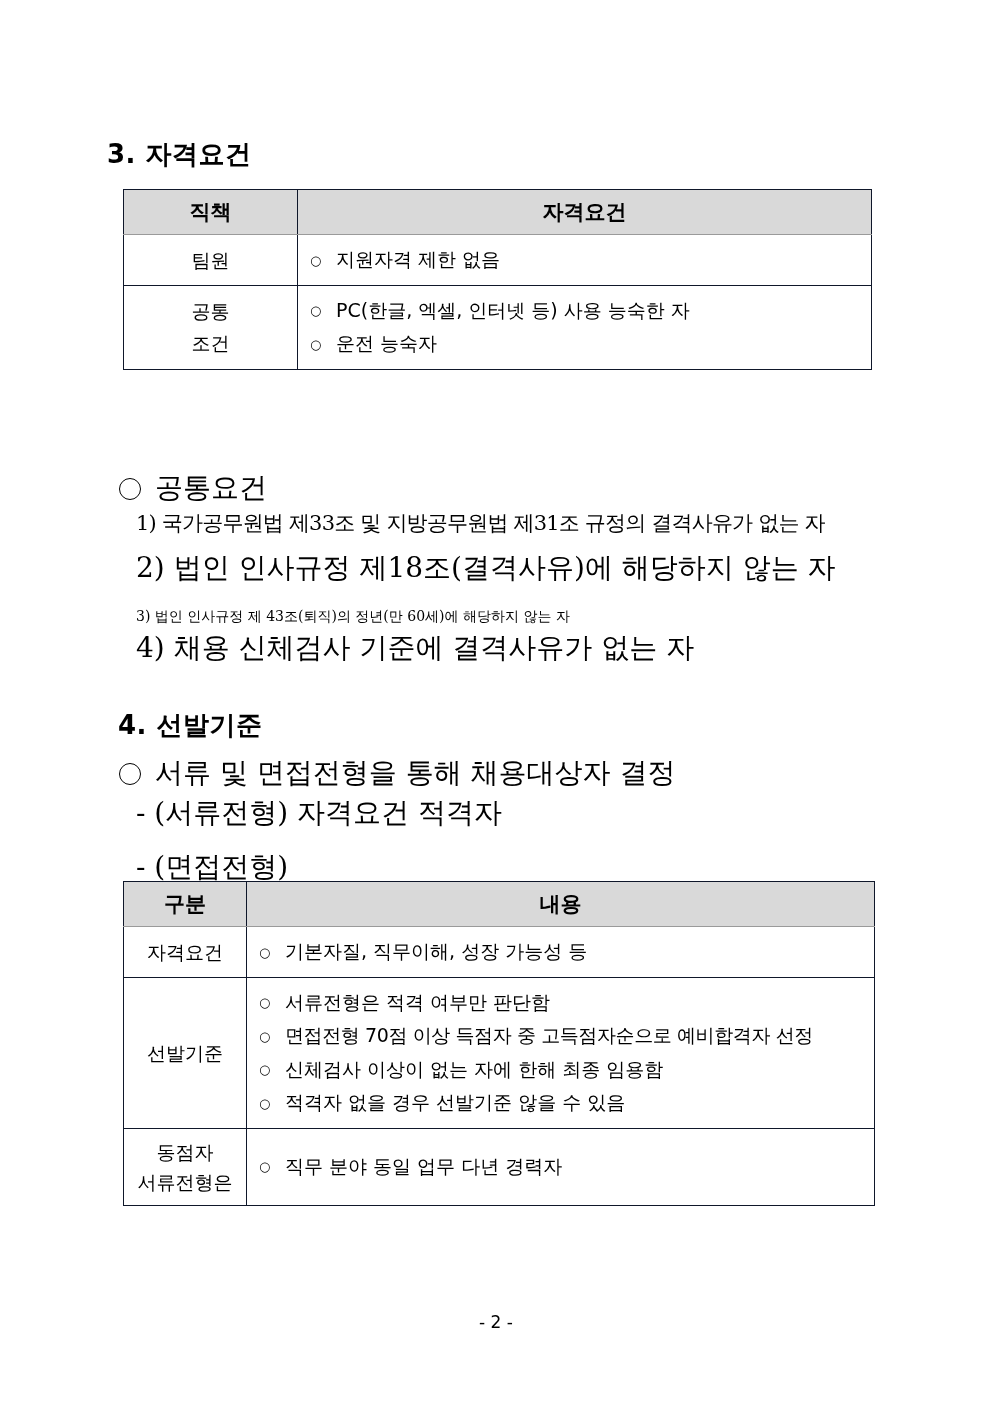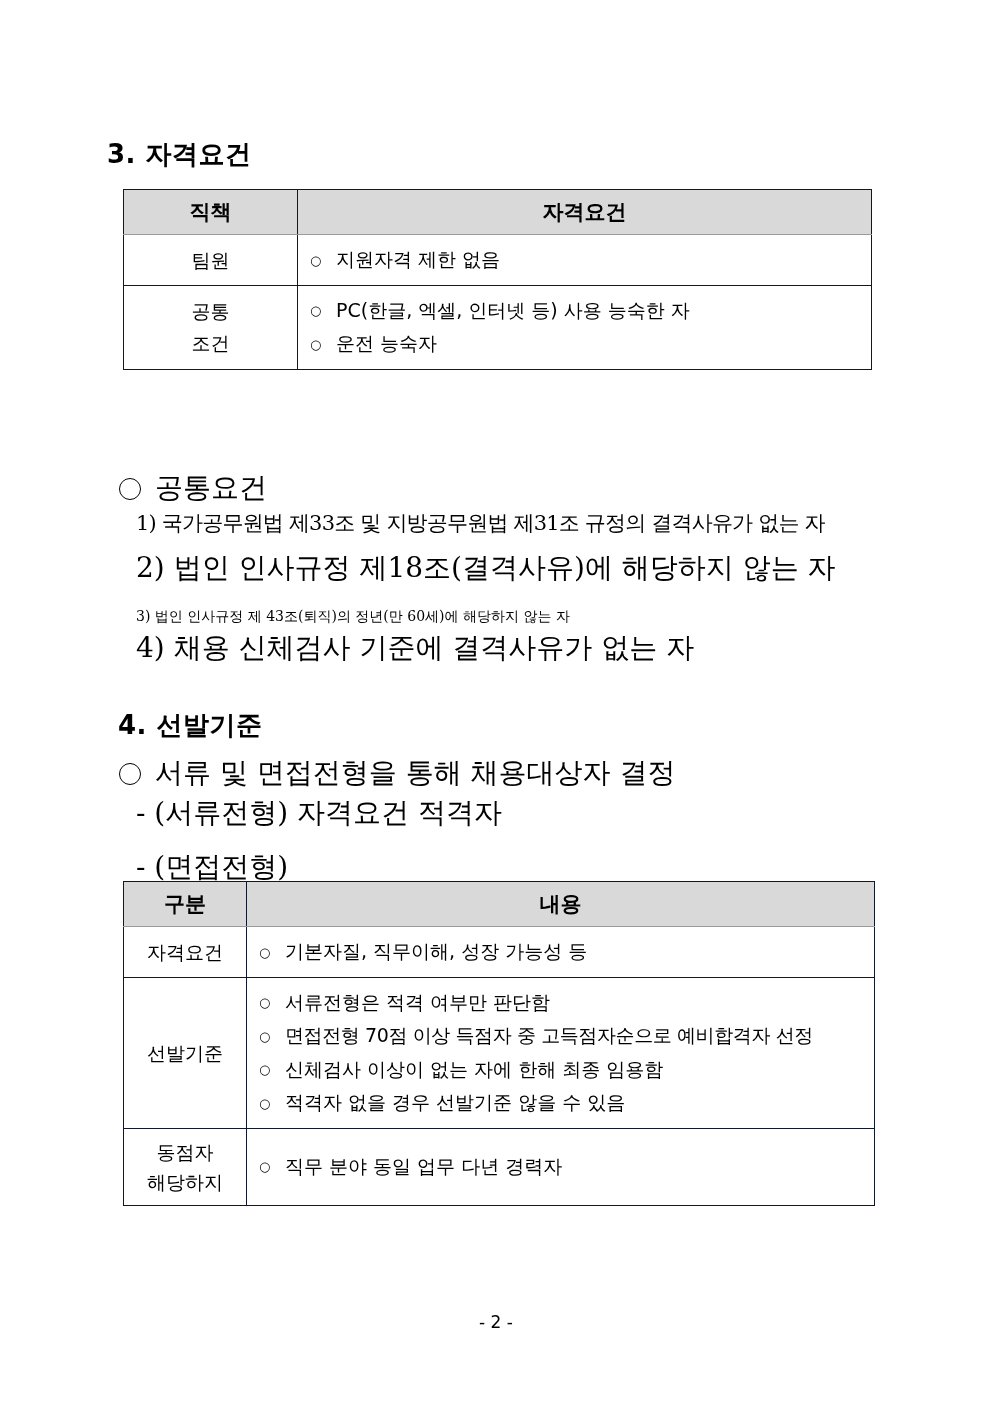--- a/index.html
+++ b/index.html
@@ -81,21 +81,21 @@
     <td class="c2">
       <div class="li"><span class="bul">○</span><span>서류전형은 적격 여부만 판단함</span></div>
       <div class="li"><span class="bul">○</span><span style="letter-spacing:-0.4px;">면접전형 70점 이상 득점자 중 고득점자순으로 예비합격자 선정</span></div>
       <div class="li"><span class="bul">○</span><span>신체검사 이상이 없는 자에 한해 최종 임용함</span></div>
       <div class="li"><span class="bul">○</span><span>적격자 없을 경우 선발기준 않을 수 있음</span></div>
     </td>
   </tr>
   <tr style="height:60px;">
     <td class="c1" style="line-height:30px;">
       <div>동점자</div>
-      <div>해당하지</div>
+      <div>서류전형은</div>
     </td>
     <td class="c2">
       <div class="li"><span class="bul">○</span><span>직무 분야 동일 업무 다년 경력자</span></div>
     </td>
   </tr>
 </tbody>
   </table>
 
 <div class="abs pageno" style="left:0; width:992px; top:1312px; text-align:center;">- 2 -</div>
 

